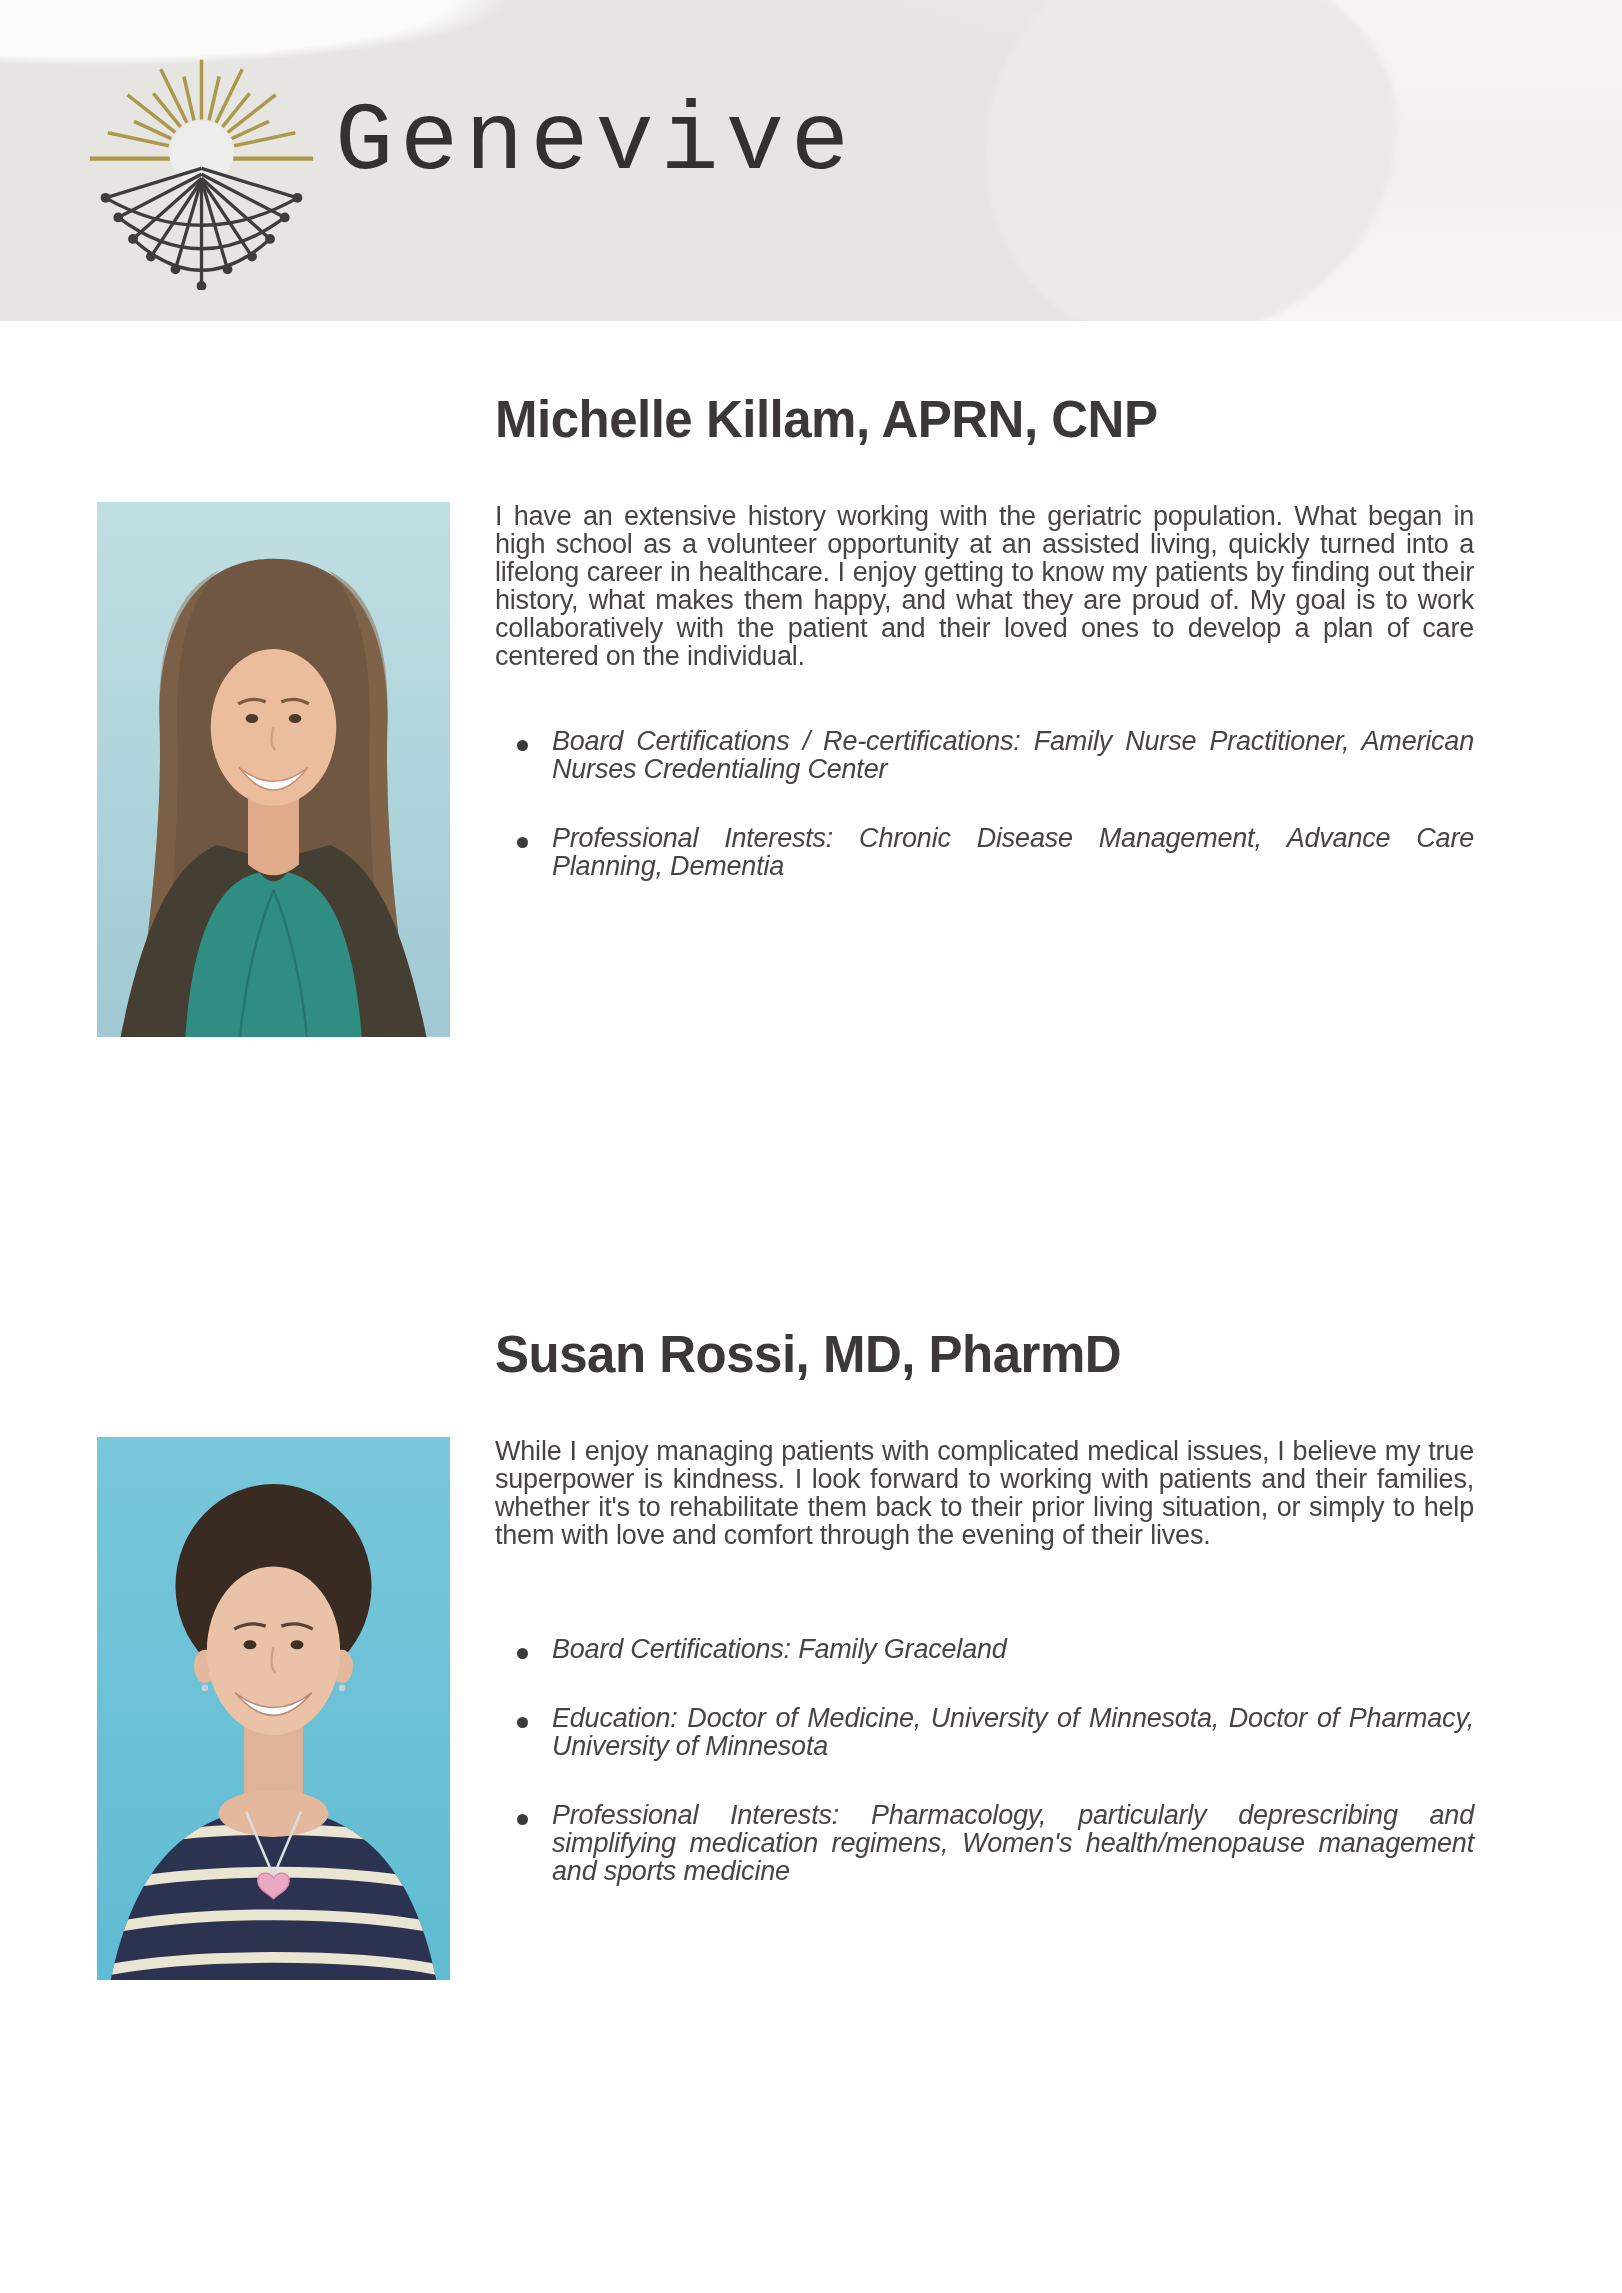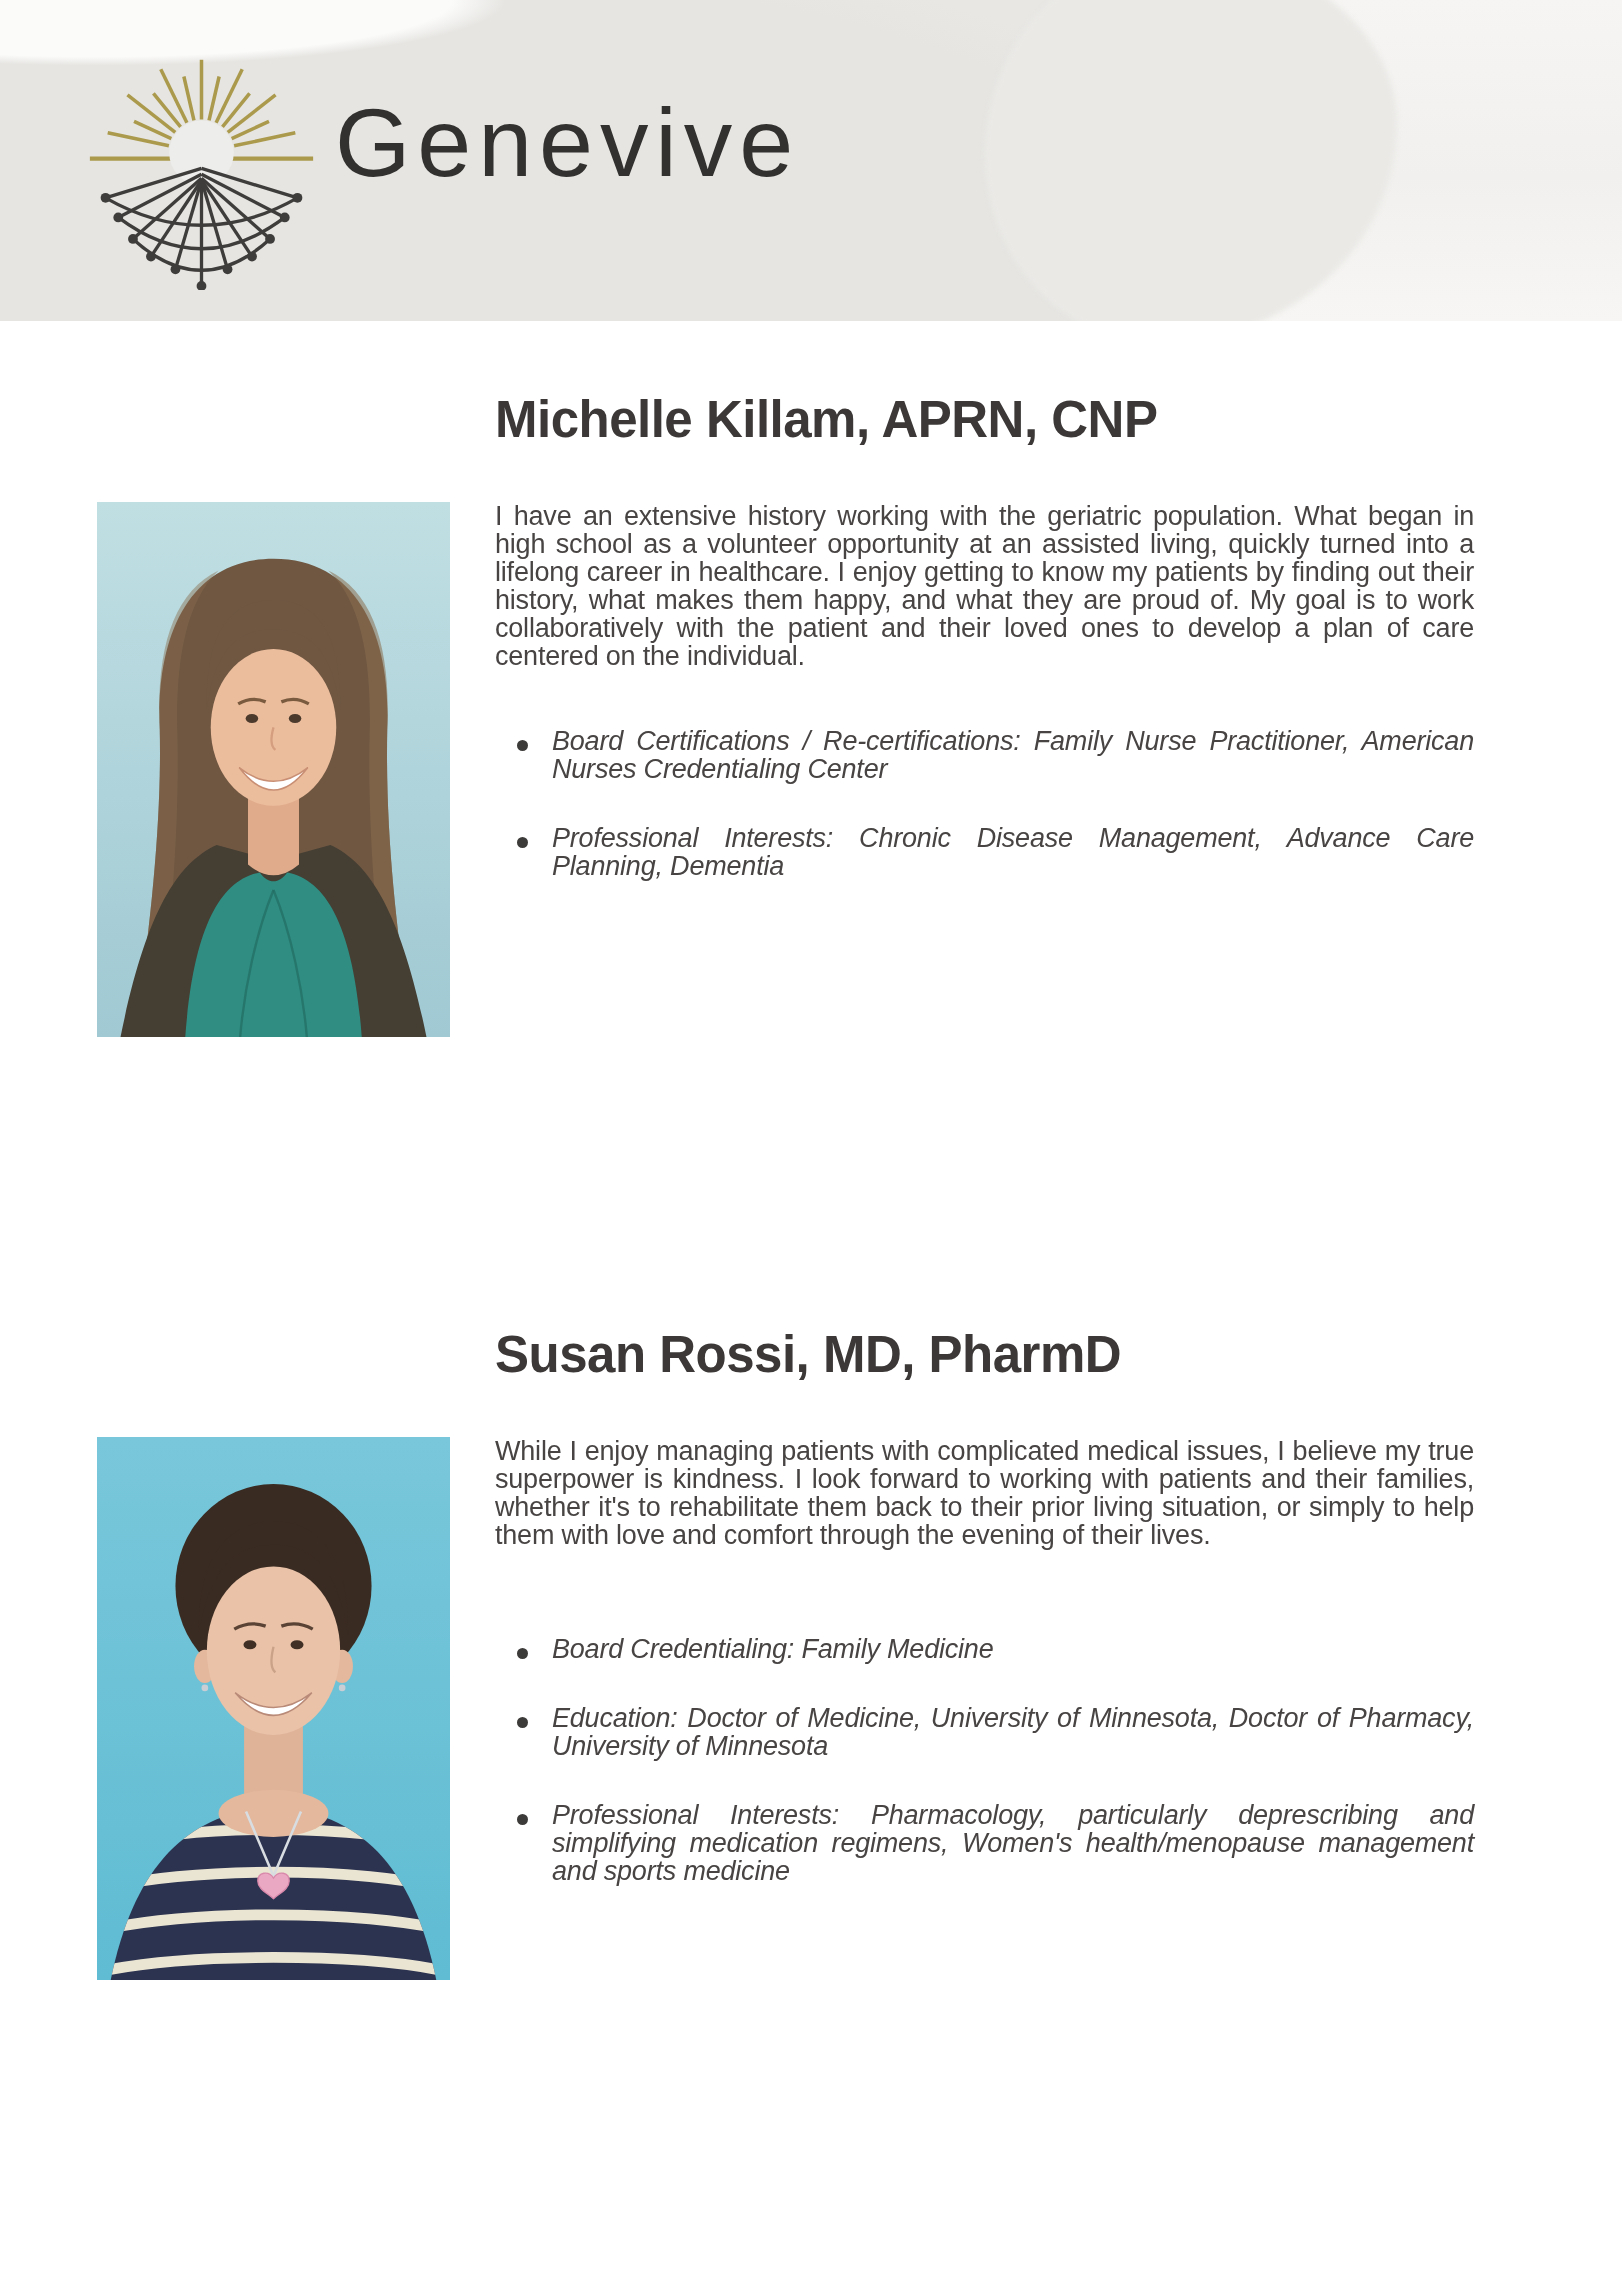--- a/index.html
+++ b/index.html
@@ -35,21 +35,21 @@
   }
   .header .llama-shape{
     position:absolute;top:-49px;right:225px;width:412px;height:392px;
     background:#eae9e6;
     border-radius:46% 54% 58% 42% / 52% 44% 56% 48%;
     filter:blur(2.9px);
   }
   .logo{position:absolute;left:84px;top:43px;width:235px;height:247px;}
   .brand{
     position:absolute;left:335px;top:94px;
-    font-family:Liberation Sans, sans-serif;
+    font-family:Liberation Mono, monospace;
     font-size:97px;line-height:1;
     letter-spacing:6.9px;
     color:#33312f;
   }
 
   
   .section{position:absolute;left:0;width:1474px;padding-left:8px;}
   .section--michelle{top:390px;}
   .section--susan{top:1325px;}
   .section-title{
@@ -248,21 +248,21 @@
         <ellipse cx="204" cy="212" rx="6.6" ry="4.6" fill="#3f2f24"></ellipse>
 
         <path d="M180,214 Q175,235 182,240" stroke="#caa287" stroke-width="2.4" fill="none"></path>
 
         <path d="M141,261 Q180,291 219,261 Q180,307 141,261 Z" fill="#ffffff" stroke="#b98a77" stroke-width="1.6"></path>
       </svg>
 
       <div class="text-col">
         <p class="bio">While I enjoy managing patients with complicated medical issues, I believe my true superpower is kindness. I look forward to working with patients and their families, whether it's to rehabilitate them back to their prior living situation, or simply to help them with love and comfort through the evening of their lives.</p>
         <ul class="bullets">
-          <li>Board Credentialing: Family Medicine</li>
+          <li>Board Certifications: Family Graceland</li>
           <li>Education: Doctor of Medicine, University of Minnesota, Doctor of Pharmacy, University of Minnesota</li>
           <li>Professional Interests: Pharmacology, particularly deprescribing and simplifying medication regimens, Women's health/menopause management and sports medicine</li>
         </ul>
       </div>
     </div>
   </div>
 
 
 </div>
 

